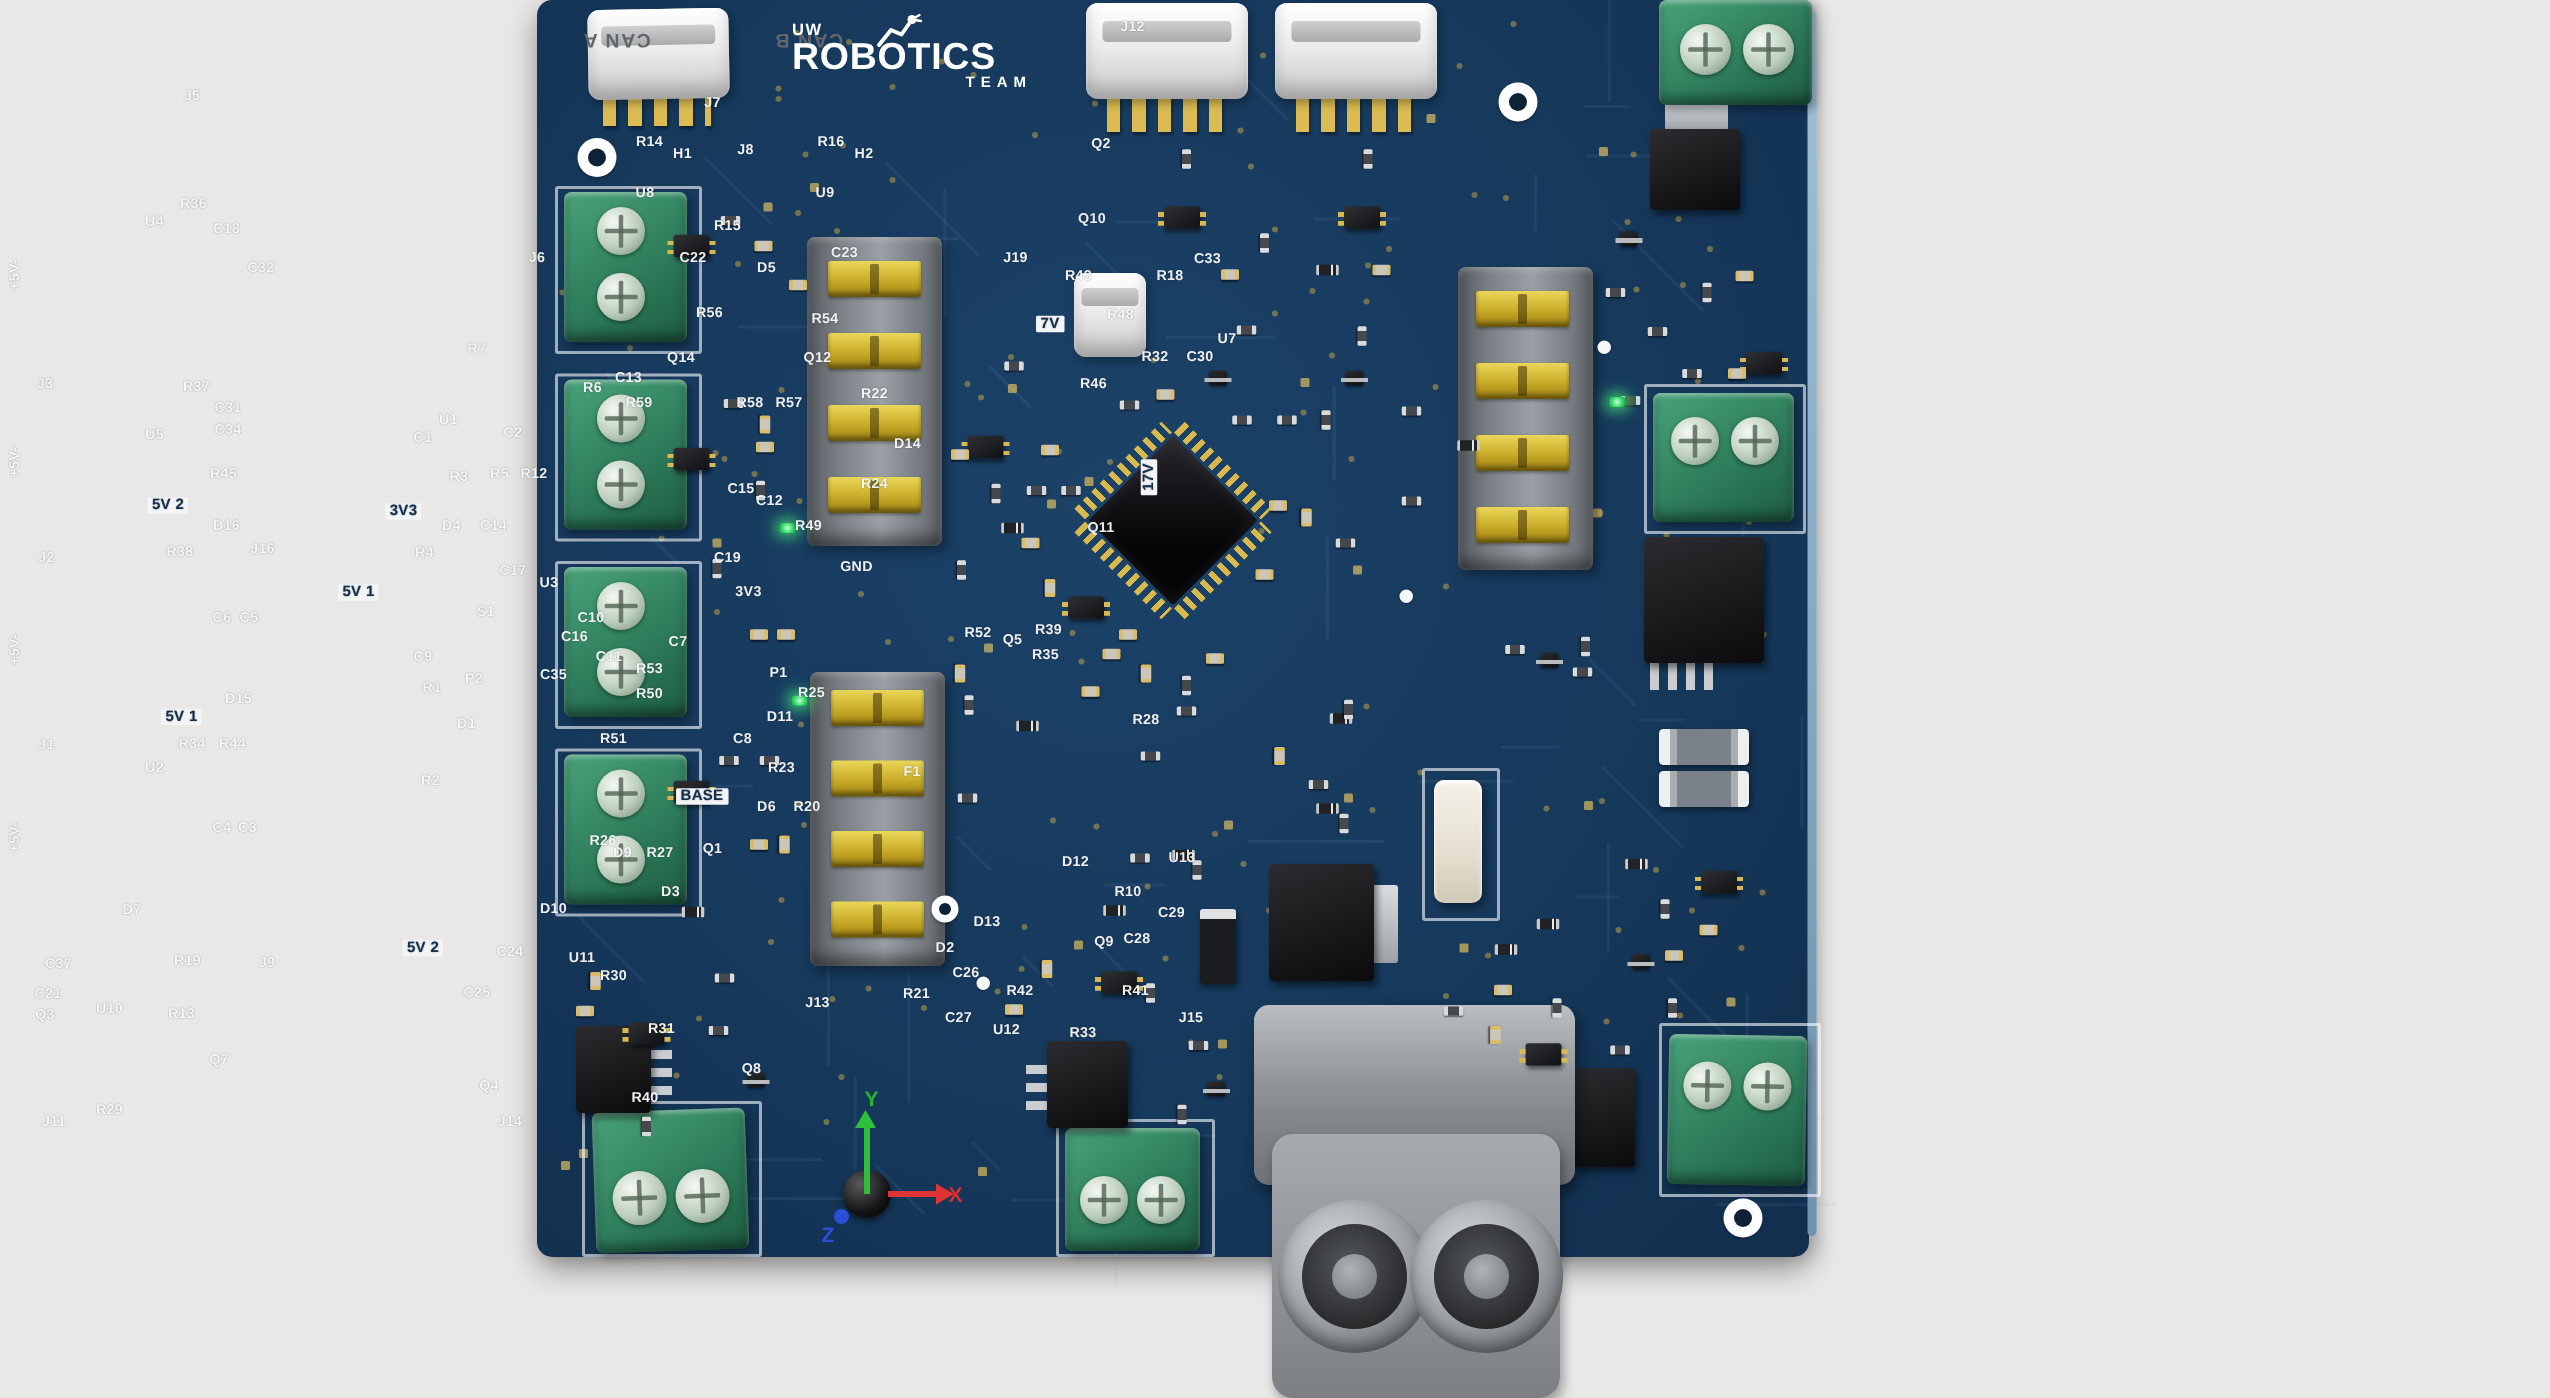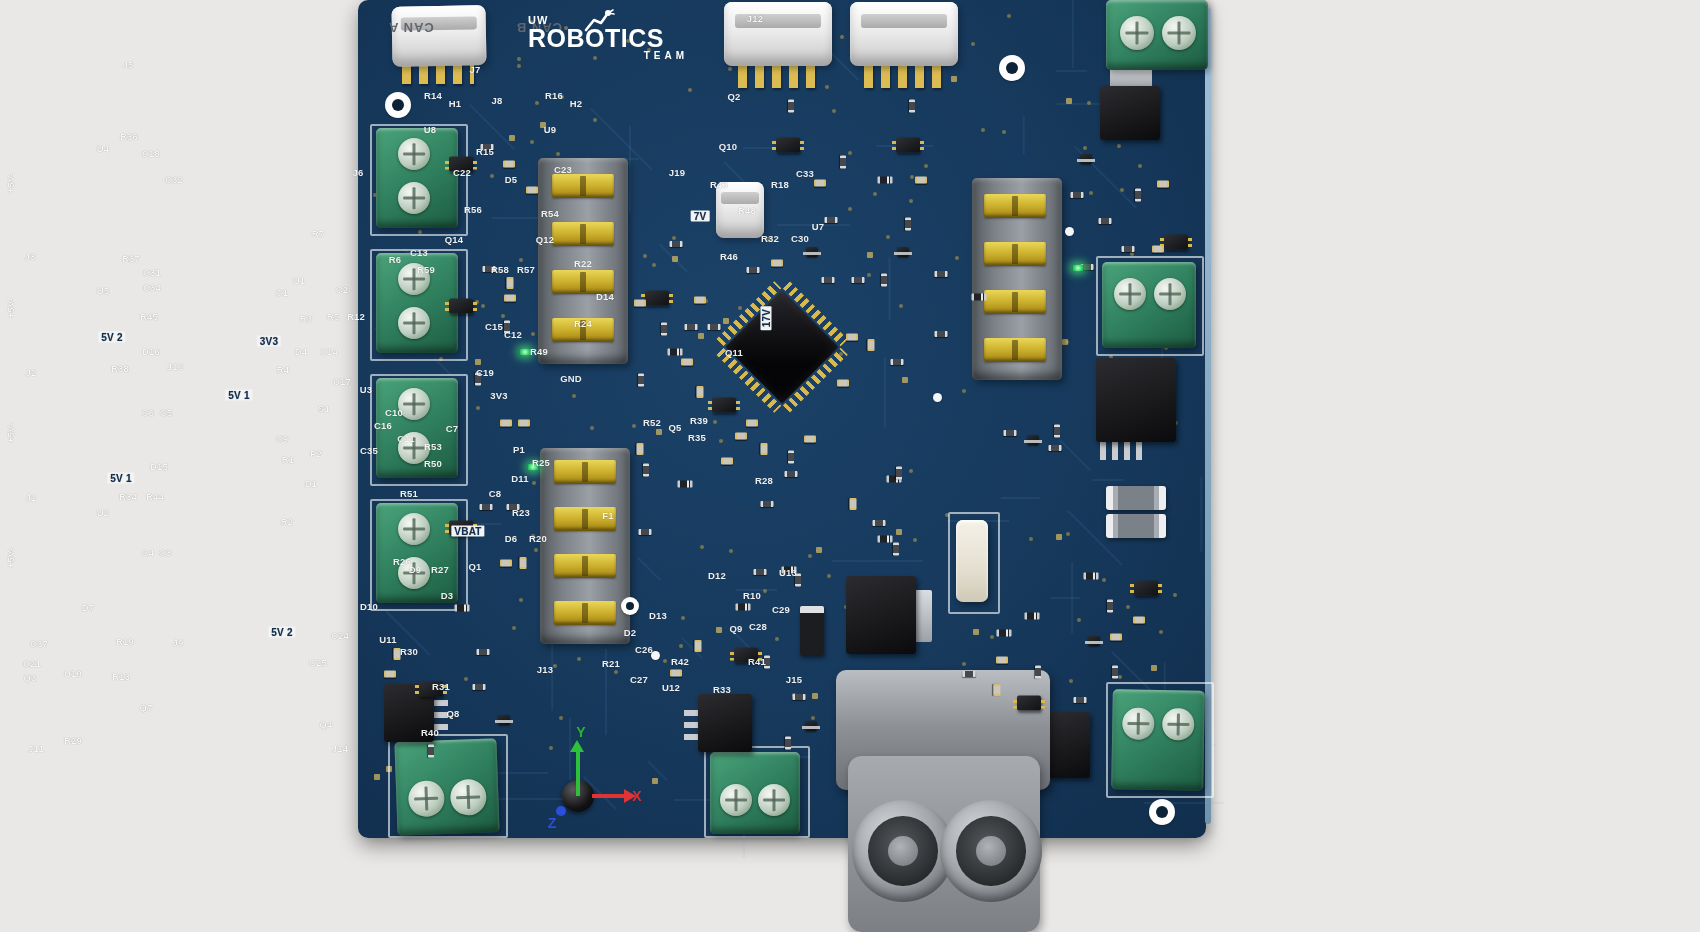--- a/index.html
+++ b/index.html
@@ -675,21 +675,21 @@
       <span class="lbl" style="left: 791px; top: 446px;">R53</span>
       <span class="lbl" style="left: 791px; top: 463px;">R50</span>
       <span class="lbl" style="left: 767px; top: 493px;">R51</span>
       <span class="lbl" style="left: 853px; top: 493px;">C8</span>
       <span class="lbl" style="left: 877px; top: 449px;">P1</span>
       <span class="lbl" style="left: 878px; top: 478px;">D11</span>
       <span class="lbl" style="left: 899px; top: 462px;">R25</span>
       <span class="lbl" style="left: 879px; top: 512px;">R23</span>
       <span class="lbl" style="left: 869px; top: 538px;">D6</span>
       <span class="lbl" style="left: 896px; top: 538px;">R20</span>
-      <span class="lbl box" style="left: 826px; top: 531px;">VBAT</span>
+      <span class="lbl box" style="left: 826px; top: 531px;">BASE</span>
       <span class="lbl" style="left: 852px; top: 326px;">C15</span>
       <span class="lbl" style="left: 871px; top: 334px;">C12</span>
       <span class="lbl" style="left: 897px; top: 351px;">R49</span>
       <span class="lbl" style="left: 843px; top: 372px;">C19</span>
       <span class="lbl" style="left: 857px; top: 395px;">3V3</span>
       <span class="lbl" style="left: 929px; top: 378px;">GND</span>
       <span class="lbl" style="left: 831px; top: 209px;">R56</span>
       <span class="lbl" style="left: 908px; top: 213px;">R54</span>
       <span class="lbl" style="left: 869px; top: 179px;">D5</span>
       <span class="lbl" style="left: 812px; top: 239px;">Q14</span>
@@ -756,21 +756,21 @@
       <span class="lbl" style="left: 798px; top: 569px;">R27</span>
       <span class="lbl" style="left: 805px; top: 595px;">D3</span>
       <span class="lbl" style="left: 727px; top: 606px;">D10</span>
       <span class="lbl" style="left: 698px; top: 635px;">C24</span>
       <span class="lbl" style="left: 746px; top: 639px;">U11</span>
       <span class="lbl" style="left: 676px; top: 662px;">C25</span>
       <span class="lbl" style="left: 767px; top: 651px;">R30</span>
       <span class="lbl" style="left: 799px; top: 686px;">R31</span>
       <span class="lbl" style="left: 684px; top: 724px;">Q4</span>
       <span class="lbl" style="left: 788px; top: 732px;">R40</span>
-      <span class="lbl" style="left: 811px; top: 713px;">Q8</span>
+      <span class="lbl" style="left: 859px; top: 713px;">Q8</span>
       <span class="lbl box" style="left: 640px; top: 632px;">5V 2</span>
       <span class="lbl" style="left: 903px; top: 669px;">J13</span>
       <span class="lbl" style="left: 698px; top: 748px;">J14</span>
     </div>
 
   <div class="hole" style="left:385px;top:92px;width:26px;height:26px"></div>
   <div class="hole" style="left:999px;top:55px;width:26px;height:26px"></div>
   <div class="hole" style="left:1149px;top:799px;width:26px;height:26px"></div>
   <div class="hole" style="left:621px;top:597px;width:18px;height:18px"></div>
   <div class="tp" style="left:933px;top:393px"></div>

